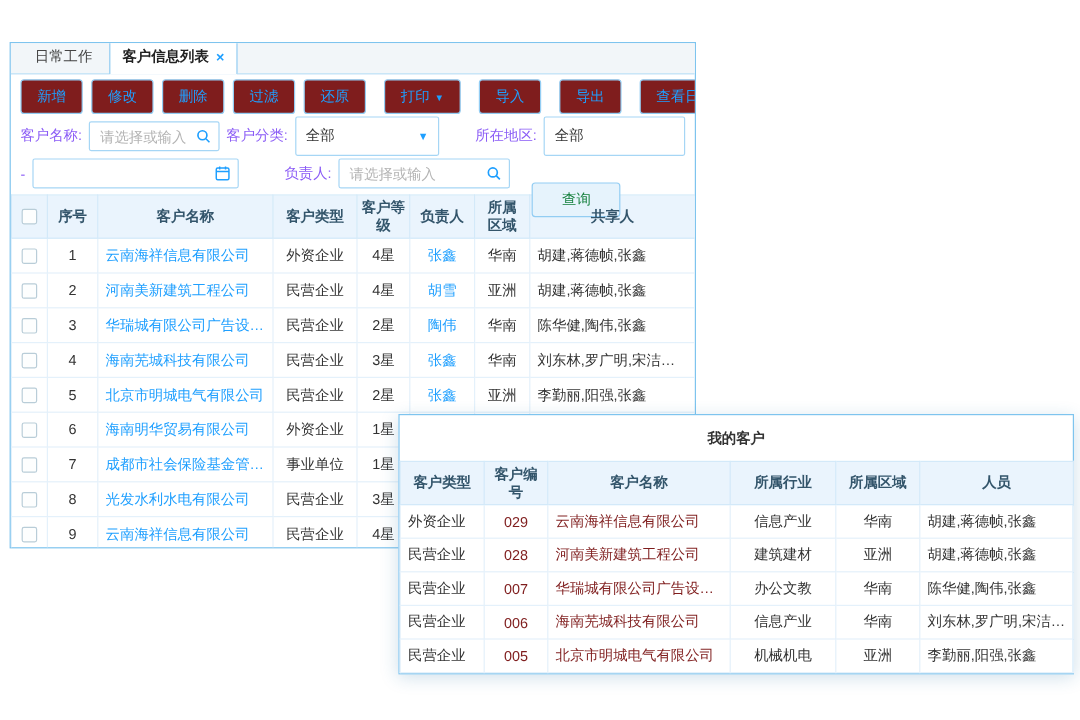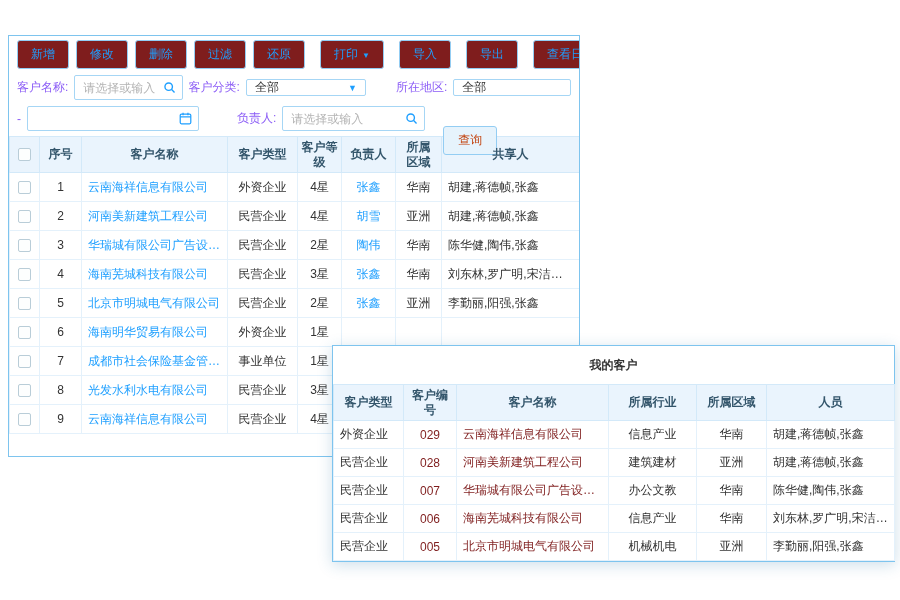--- a/index.html
+++ b/index.html
@@ -29,25 +29,25 @@
   .frow { display:flex; align-items:center; height:31px; gap:6px; white-space:nowrap; }
   .flabel { font-size:12px; color:#8b5cf6; }
   .field { position:relative; display:inline-flex; align-items:center;
     border:1px solid #a6d6f5; border-radius:2px; height:25px; background:#fff; }
   .field input { border:none; outline:none; font-size:12px; color:#333; padding:0 24px 0 8px;
     width:100%; height:100%; background:transparent;
     font-family:"Liberation Sans","DejaVu Sans",sans-serif; }
   .field input::placeholder { color:#b4b4b4; }
   .field .ficon { position:absolute; right:6px; display:flex; align-items:center; }
   .selectbox { position:relative; display:flex; align-items:center; justify-content:space-between;
-    border:1px solid #a6d6f5; border-radius:2px; height:17px; background:#fff;
+    border:1px solid #a6d6f5; border-radius:2px; height:33px; background:#fff;
     font-size:12px; color:#333; padding:0 8px; cursor:pointer; }
   .selectbox .caret { color:#1e9fff; font-size:9px; }
-  .btn-query { font-size:12px; color:#c2410c; background:#e6f3fc; border:1px solid #93cdf3;
-    border-radius:3px; padding:5px 14px; cursor:pointer;margin-top:44px; }
+  .btn-query { font-size:12px; color:#15803d; background:#e6f3fc; border:1px solid #93cdf3;
+    border-radius:3px; padding:5px 24px; cursor:pointer;margin-top:44px; }
 
   table.grid { border-collapse:collapse; table-layout:fixed; width:570px; margin-top:2px; }
   .grid th { background:#eaf4fd; border:1px solid #d3e9f9; font-size:12px; color:#33556b;
     font-weight:bold; text-align:center; height:36px; white-space:pre-line; line-height:15px; }
   .grid td { border:1px solid #e4f1fb; font-size:12px; color:#333; height:29px;
     text-align:center; overflow:hidden; white-space:nowrap; text-overflow:ellipsis; }
   .grid td.lft { text-align:left; padding:0 6px; }
   .grid td.link, .grid td.owner { color:#1e9fff; cursor:pointer; }
   .cb { display:inline-block; width:13px; height:13px; border:1px solid #b9cdd8;
     border-radius:2px; background:#fdfefe; vertical-align:middle; cursor:pointer; }
@@ -65,20 +65,29 @@
   .mygrid td.lft { text-align:left; padding:0 6px; }
   .mygrid td.link { color:#7f1d1d; cursor:pointer; }
 </style>
 </head>
 <body>
 
 <div class="canvas">
 
   <section class="main-window">
 
+    <div class="tabbar">
+      <div class="tab">
+        <span>日常工作</span>
+      </div>
+      <div class="tab active">
+        <span>客户信息列表</span>
+        <span class="close">×</span>
+      </div>
+    </div>
 
     <div class="toolbar">
       <button class="tb">新增</button>
       <button class="tb">修改</button>
       <button class="tb">删除</button>
       <button class="tb">过滤</button>
       <button class="tb">还原</button>
       <button class="tb grp">
         <span>打印</span><span class="caret">▼</span>
       </button>

